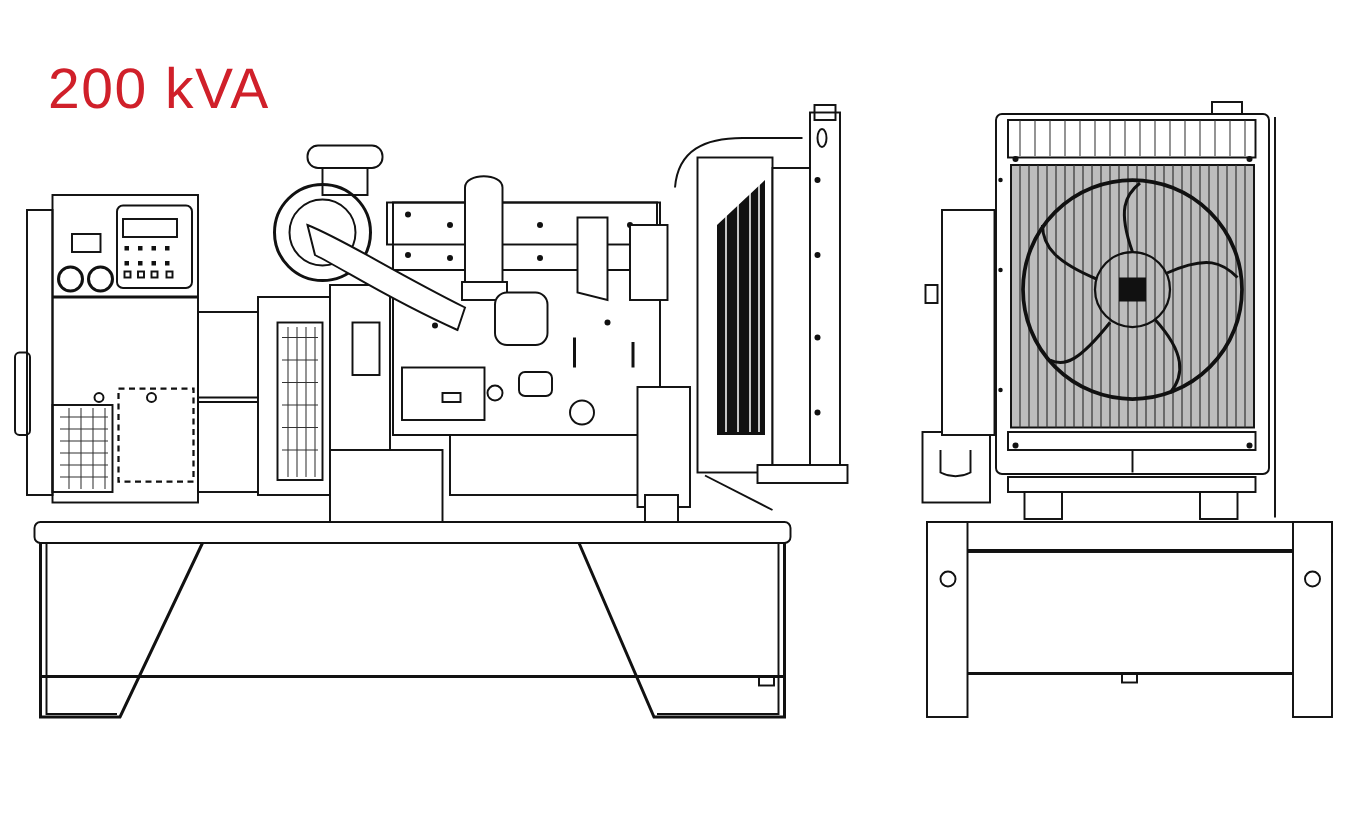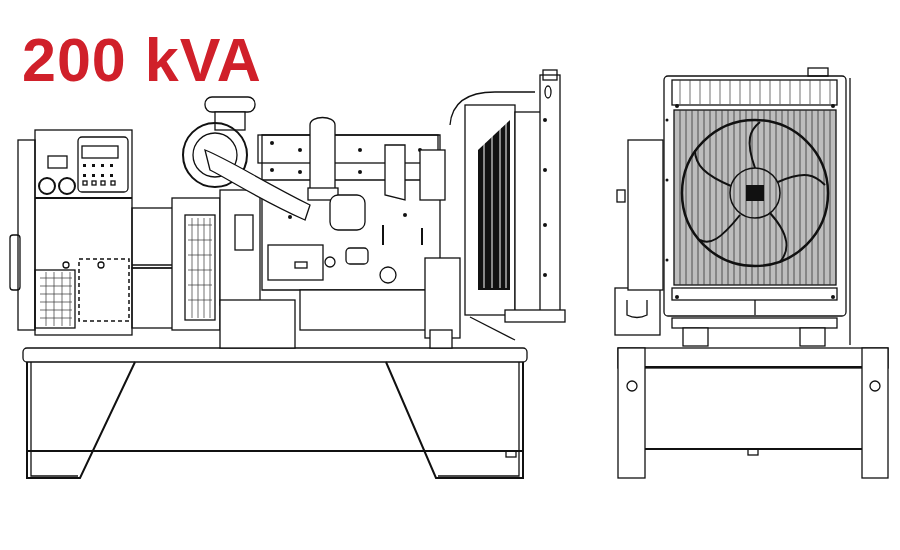--- a/index.html
+++ b/index.html
@@ -1,17 +1,17 @@
 <!DOCTYPE html>
 <html><head>
 <meta charset="utf-8">
 <style>
   html,body{margin:0;padding:0;background:#fff;}
   body{width:900px;height:550px;position:relative;overflow:hidden;font-family:"Liberation Sans",sans-serif;}
-  .title{position:absolute;left:22px;top:30px;font-family:"Liberation Sans",sans-serif;font-weight:bold;font-size:61px;line-height:60px;letter-spacing:1px;}
+  .title{position:absolute;left:32px;top:30px;font-family:"Liberation Sans",sans-serif;font-weight:normal;font-size:38px;line-height:60px;letter-spacing:1px;}
   svg{position:absolute;left:0;top:0;}
   .ln{fill:none;stroke:#111;stroke-width:1.3;}
   .th{fill:none;stroke:#111;stroke-width:2;}
   .tn{fill:none;stroke:#333;stroke-width:0.7;}
   .wf{fill:#fff;stroke:#111;stroke-width:1.3;}
   .blk{fill:#111;}
 </style>
 </head>
 <body>
 

